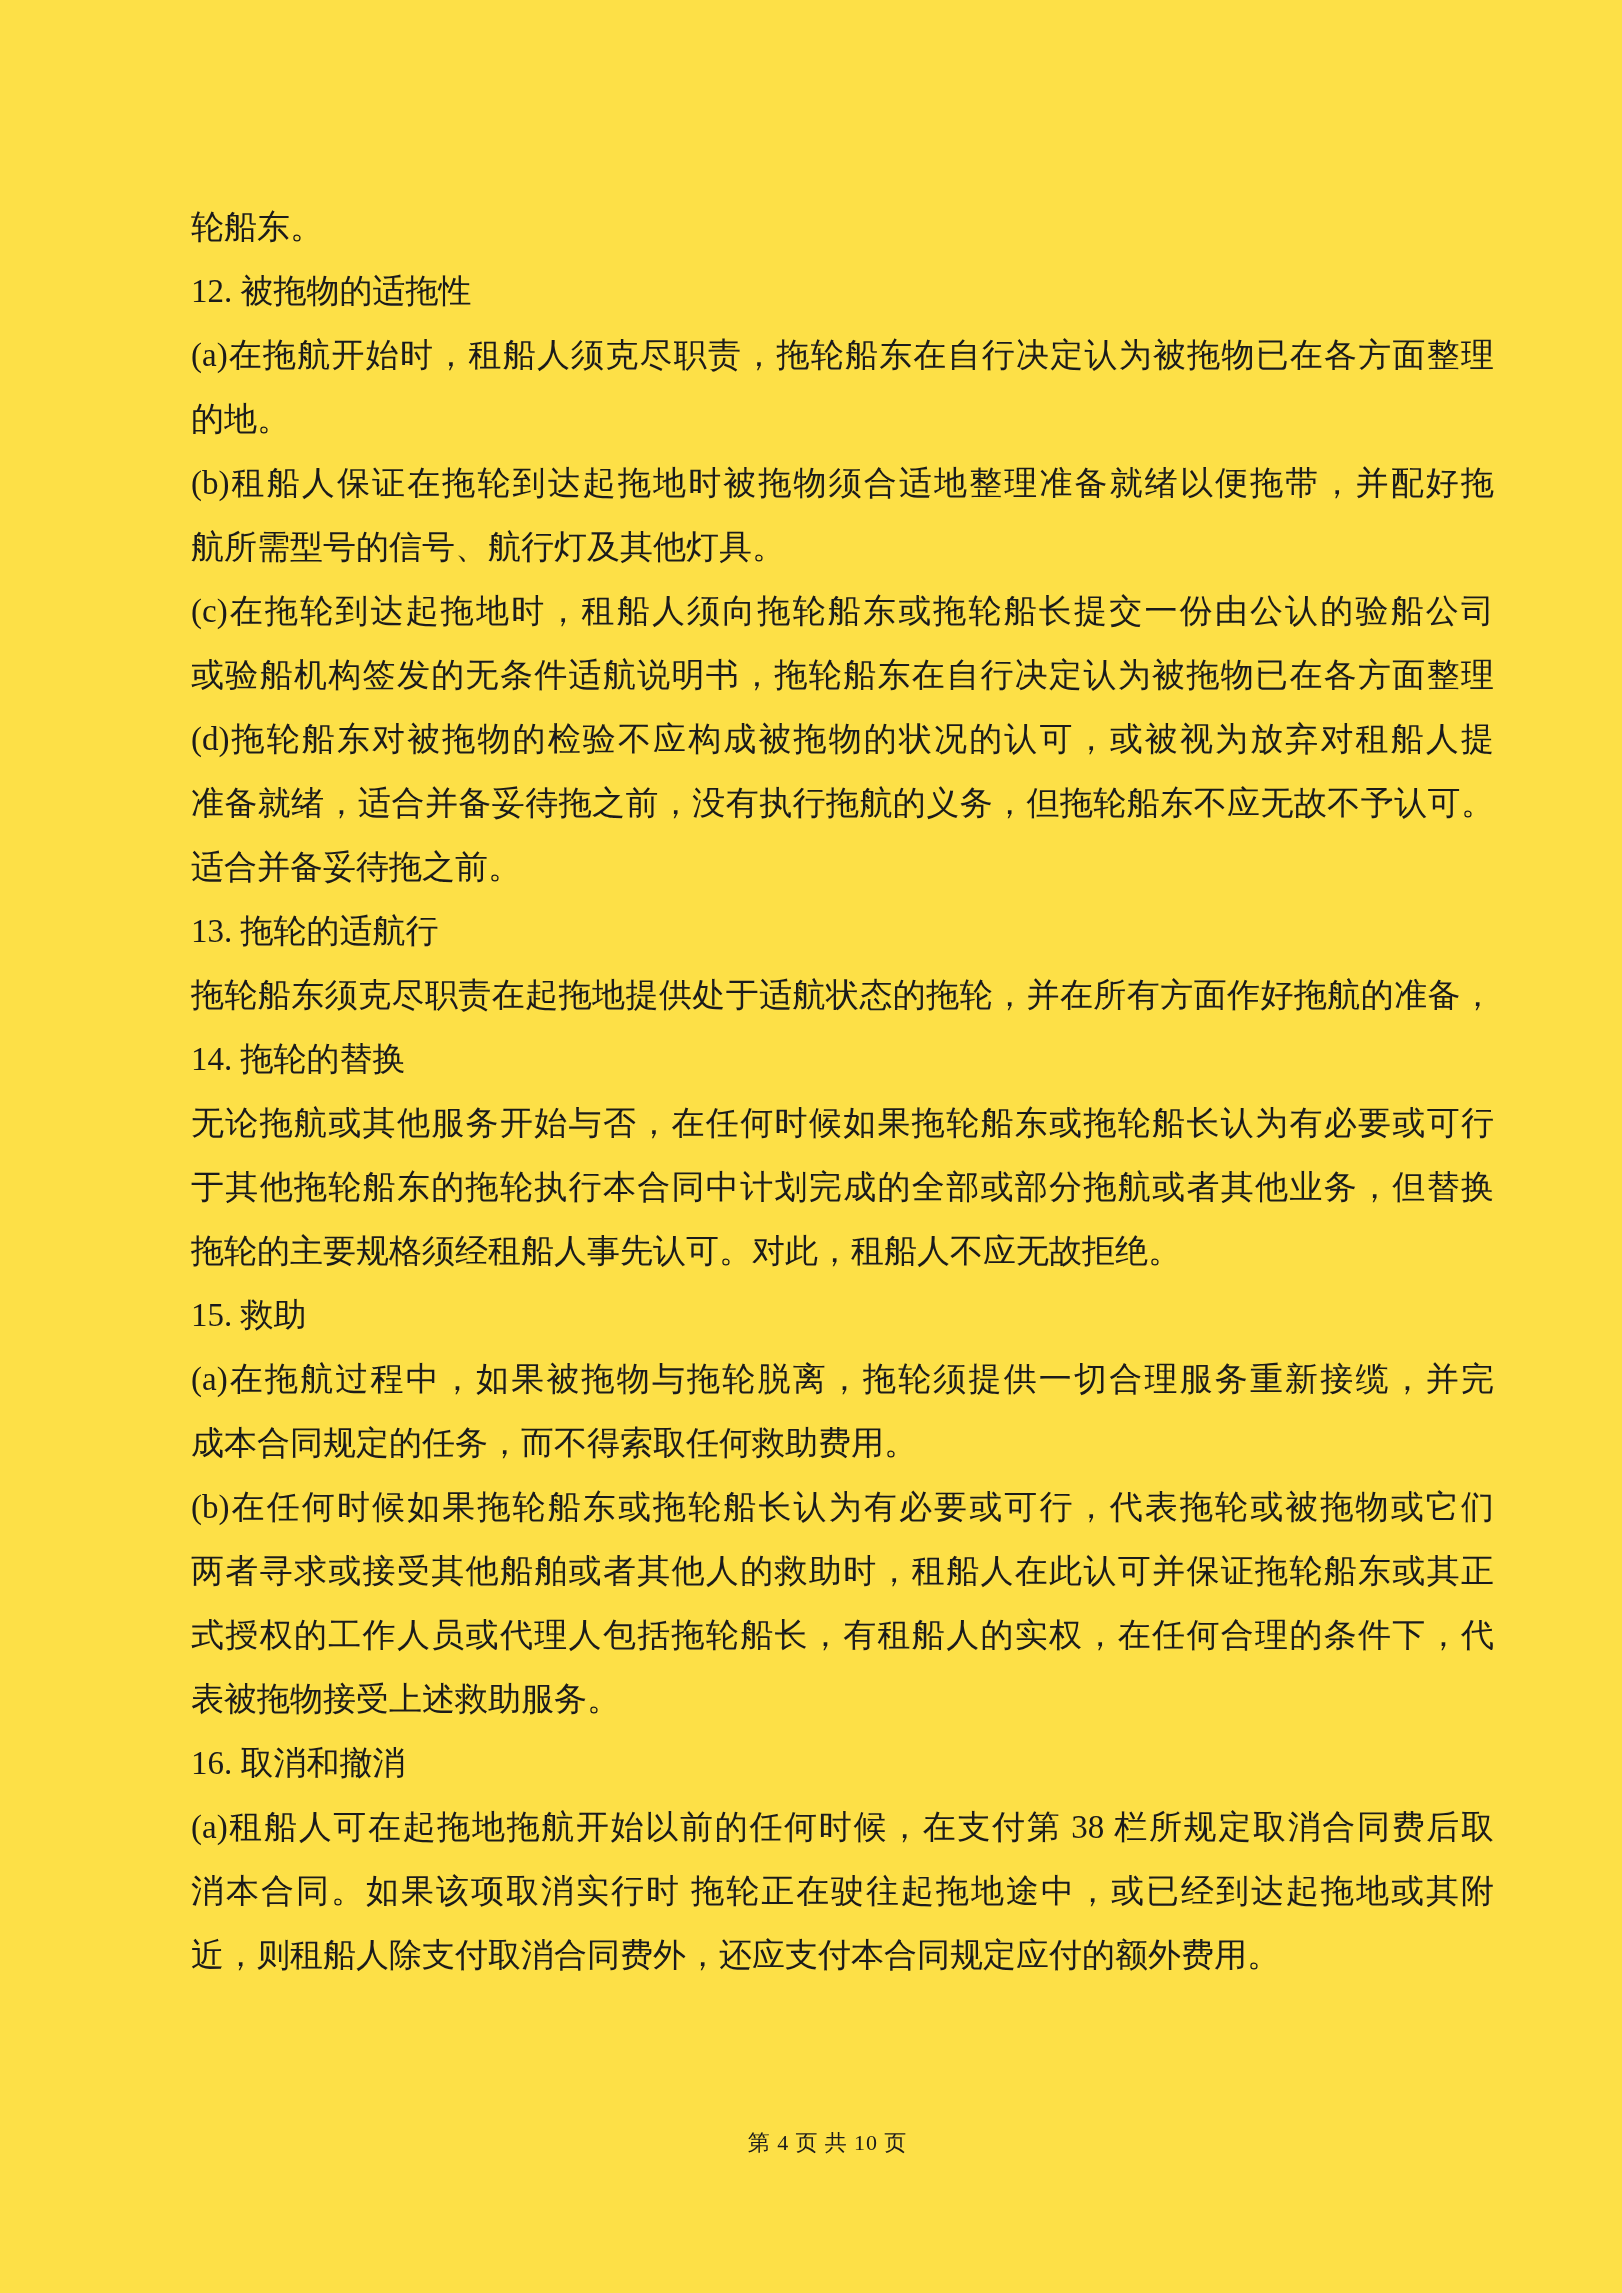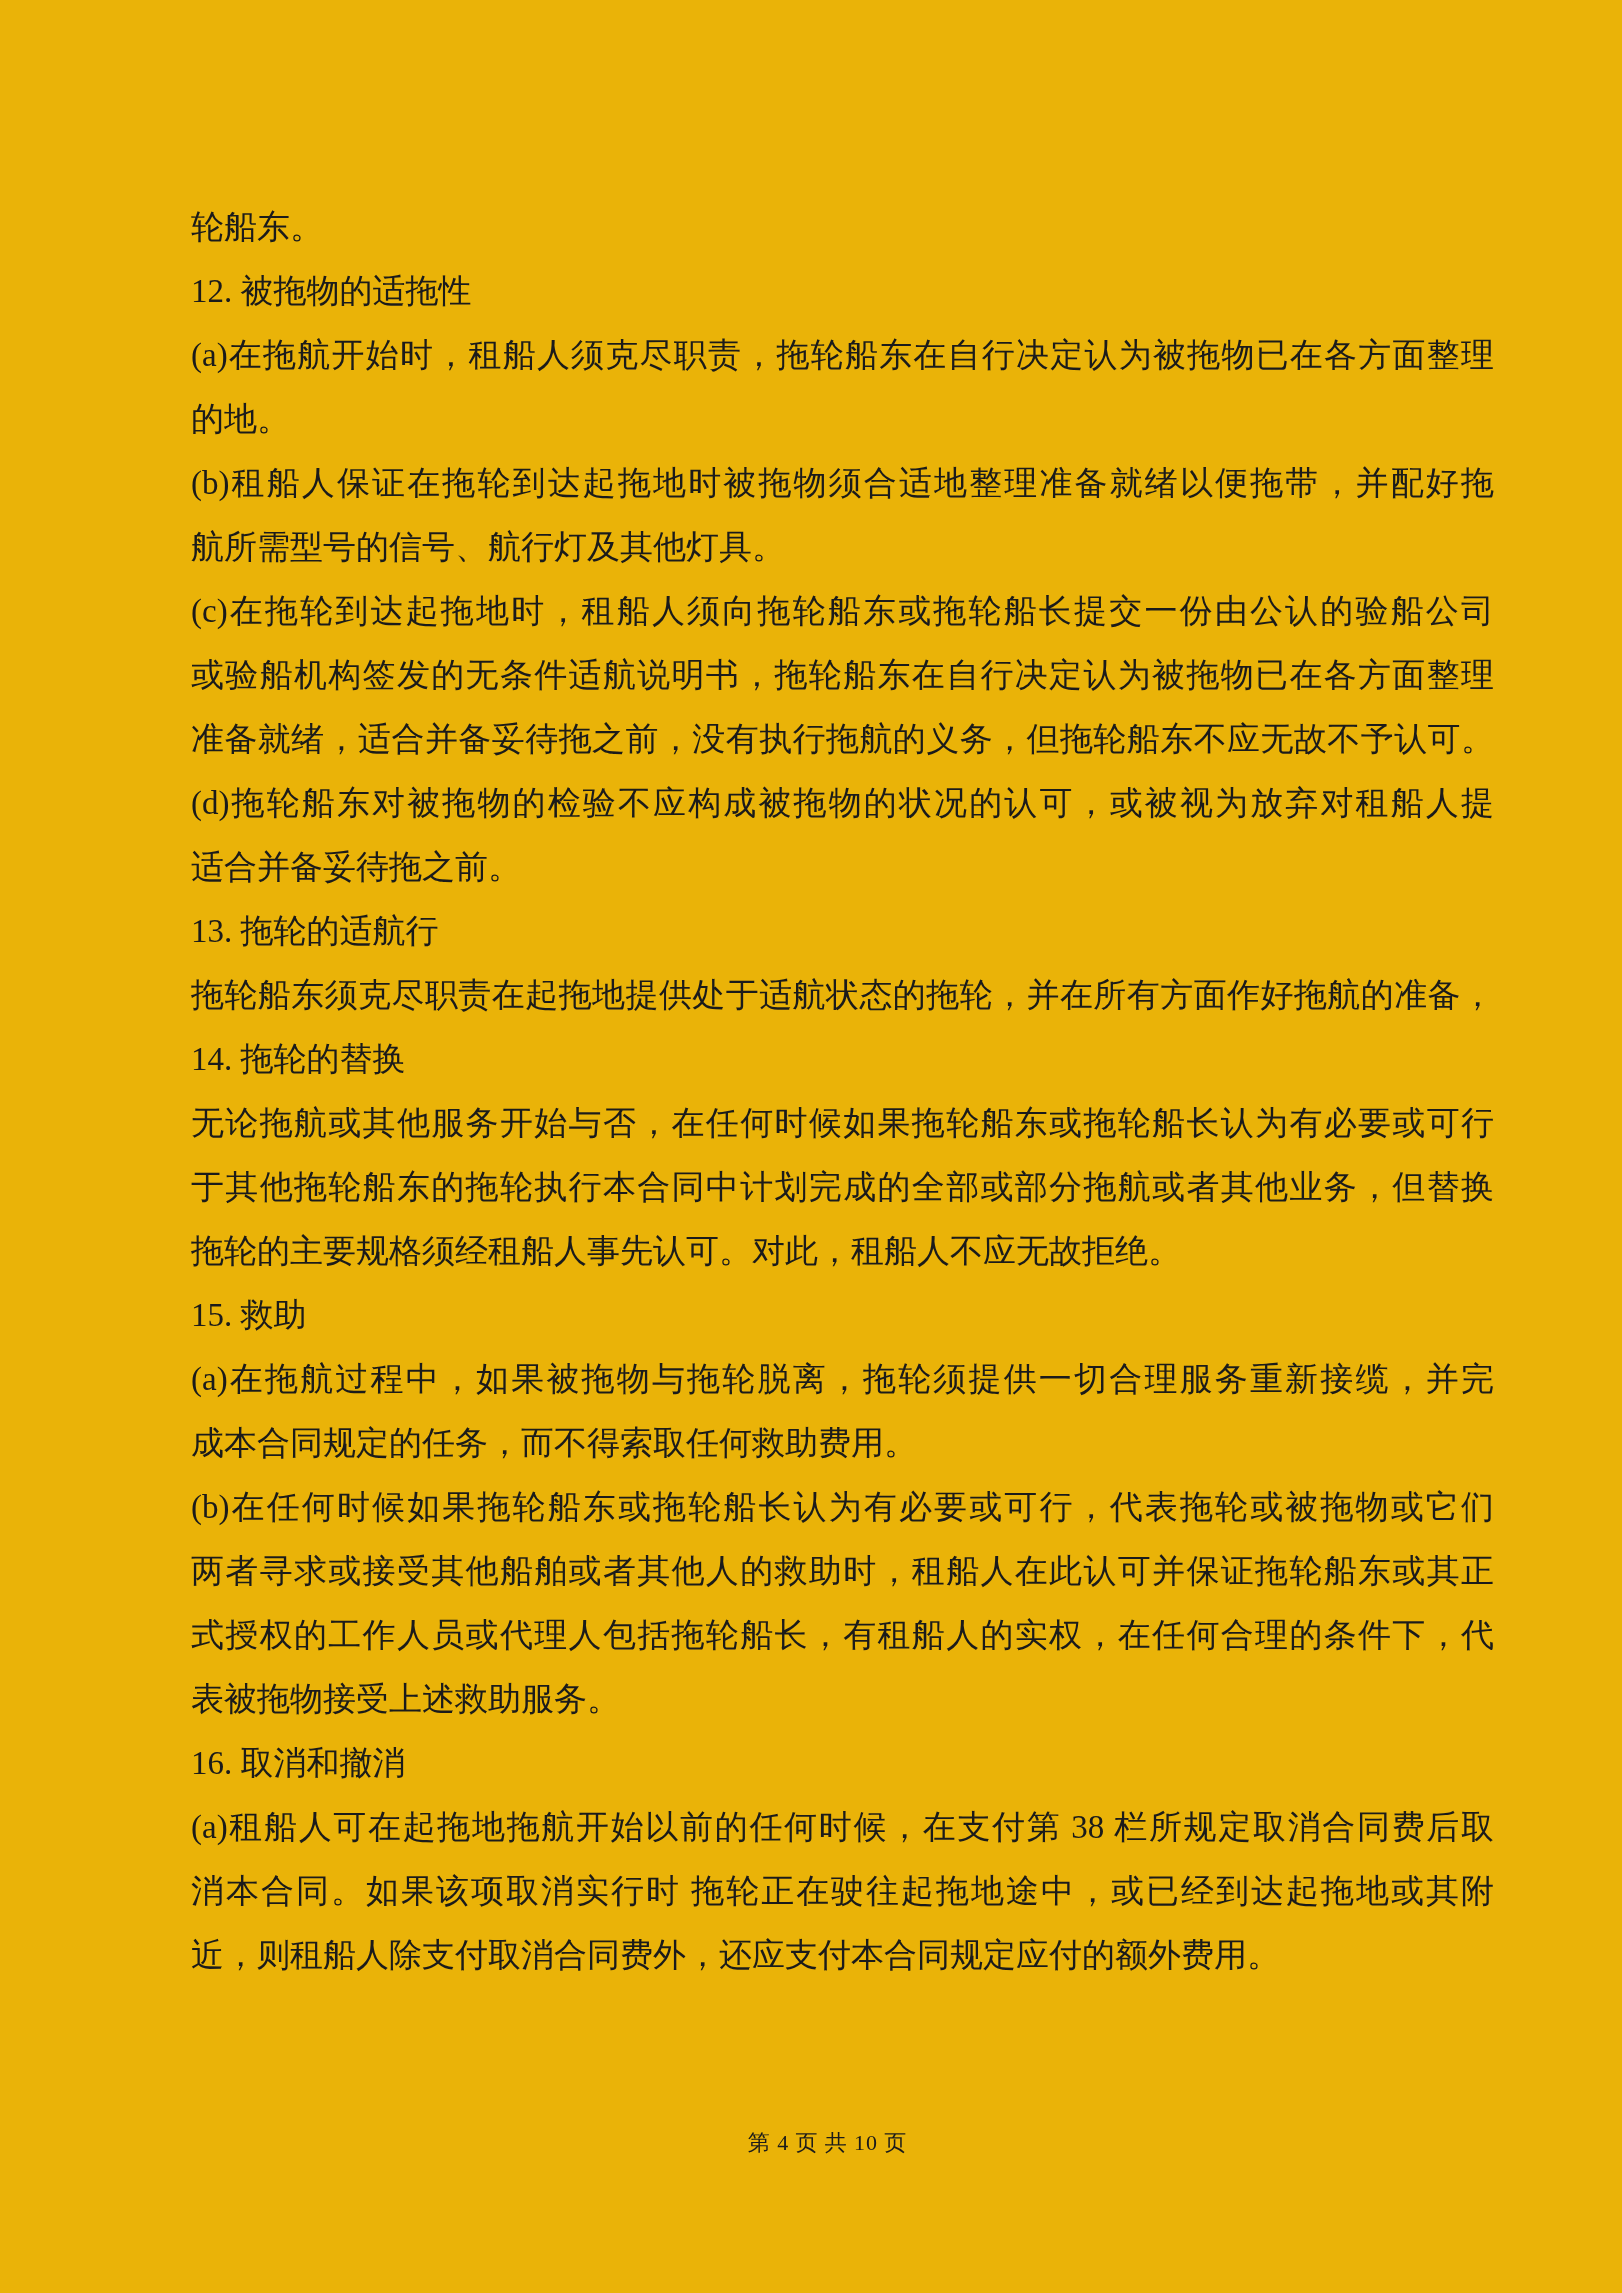--- a/index.html
+++ b/index.html
@@ -10,21 +10,21 @@
     width: 1623px;
     height: 2294px;
     background: #ffffff;
     position: relative;
     overflow: hidden;
     font-family: "Liberation Serif", "DejaVu Serif", serif;
   }
   .page {
     position: absolute;
     inset: 0;
-    background: #eab308;
+    background: #fde047;
   }
   .document-body {
     position: absolute;
     left: 191px;
     top: 195px;
     width: 1303px;
     color: #1b1b1b;
   }
   .line {
     font-size: 33px;
@@ -58,22 +58,22 @@
 <div class="page">
   <div class="document-body">
       <div class="line">轮船东。</div>
       <div class="line">12. 被拖物的适拖性</div>
       <div class="line fill">(a)在拖航开始时，租船人须克尽职责，拖轮船东在自行决定认为被拖物已在各方面整理</div>
       <div class="line">的地。</div>
       <div class="line fill">(b)租船人保证在拖轮到达起拖地时被拖物须合适地整理准备就绪以便拖带，并配好拖</div>
       <div class="line">航所需型号的信号、航行灯及其他灯具。</div>
       <div class="line fill">(c)在拖轮到达起拖地时，租船人须向拖轮船东或拖轮船长提交一份由公认的验船公司</div>
       <div class="line fill">或验船机构签发的无条件适航说明书，拖轮船东在自行决定认为被拖物已在各方面整理</div>
+      <div class="line fill">(d)拖轮船东对被拖物的检验不应构成被拖物的状况的认可，或被视为放弃对租船人提</div>
       <div class="line fill">准备就绪，适合并备妥待拖之前，没有执行拖航的义务，但拖轮船东不应无故不予认可。</div>
-      <div class="line fill">(d)拖轮船东对被拖物的检验不应构成被拖物的状况的认可，或被视为放弃对租船人提</div>
       <div class="line">适合并备妥待拖之前。</div>
       <div class="line">13. 拖轮的适航行</div>
       <div class="line fill">拖轮船东须克尽职责在起拖地提供处于适航状态的拖轮，并在所有方面作好拖航的准备，</div>
       <div class="line">14. 拖轮的替换</div>
       <div class="line fill">无论拖航或其他服务开始与否，在任何时候如果拖轮船东或拖轮船长认为有必要或可行</div>
       <div class="line fill">于其他拖轮船东的拖轮执行本合同中计划完成的全部或部分拖航或者其他业务，但替换</div>
       <div class="line">拖轮的主要规格须经租船人事先认可。对此，租船人不应无故拒绝。</div>
       <div class="line">15. 救助</div>
       <div class="line fill">(a)在拖航过程中，如果被拖物与拖轮脱离，拖轮须提供一切合理服务重新接缆，并完</div>
       <div class="line">成本合同规定的任务，而不得索取任何救助费用。</div>

